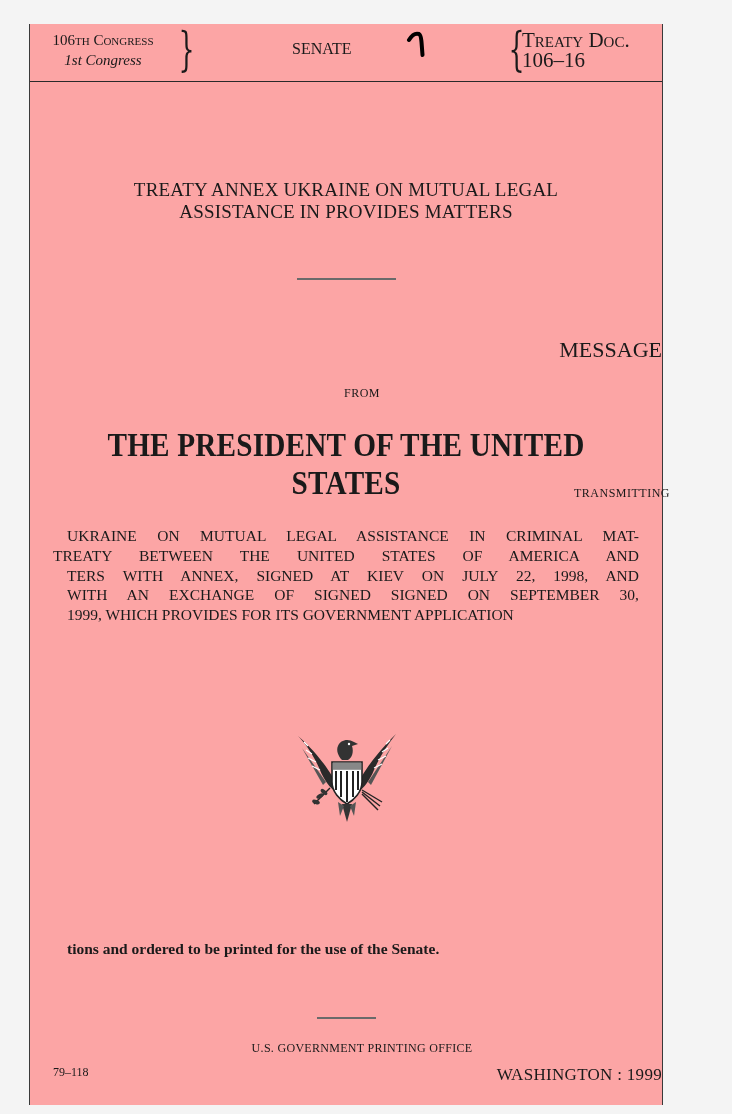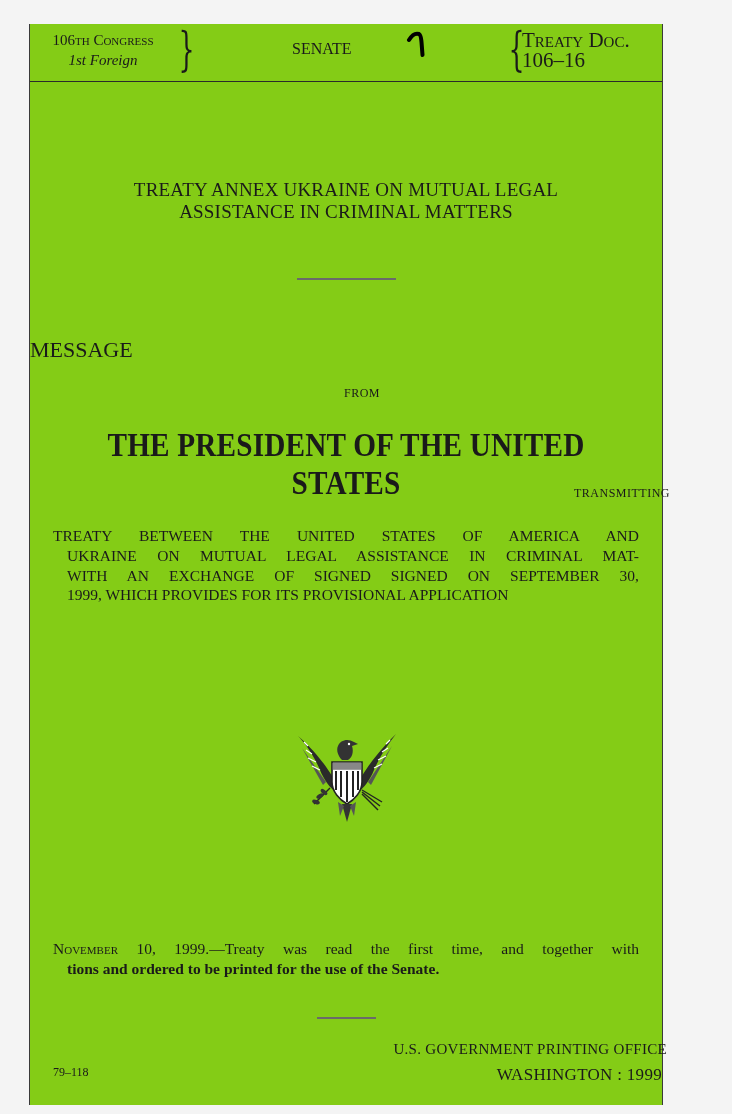--- a/index.html
+++ b/index.html
@@ -8,21 +8,21 @@
     background: #f4f4f4;
     position: relative;
     overflow: hidden;
     font-family: "Liberation Serif", "DejaVu Serif", serif;
     color: #1a1a1a;
   }
   .page {
     position: absolute;
     left: 29px; top: 24px;
     width: 632px; height: 1081px;
-    background: #84cc16;
+    background: #fca5a5;
     border-left: 1.5px solid #3a3a3a;
     border-right: 1.5px solid #3a3a3a;
   }
   .header {
     position: absolute; left: 0; top: 0; width: 632px; height: 57px;
     border-bottom: 1.5px solid #2a2a2a;
   }
   .hdr-left {
     position: absolute; left: 6px; top: 6px; width: 134px;
     text-align: center; font-size: 15px; line-height: 20px;
@@ -47,21 +47,21 @@
   }
   .title {
     position: absolute; left: 0; top: 155px; width: 632px;
     text-align: center; font-size: 19px; line-height: 22px; letter-spacing: 0.2px;
   }
   .rule {
     position: absolute; height: 1.5px; background: #6a6a6a;
   }
   .message {
     position: absolute; left: 0; top: 313px; width: 632px;
-    text-align: left; font-size: 22px;
+    text-align: right; font-size: 22px;
   }
   .from {
     position: absolute; left: 16px; top: 362px; width: 632px;
     text-align: center; font-size: 12px; letter-spacing: 0.5px;
   }
   .president {
     position: absolute; left: 0; top: 402px; width: 632px;
     text-align: center; font-size: 34px; font-weight: bold;
     font-family: "Liberation Serif", serif;
     transform: scaleX(0.86); transform-origin: center;
@@ -83,70 +83,71 @@
     position: absolute; left: 266px; top: 706px; width: 102px; height: 96px;
   }
   .note {
     position: absolute; left: 23px; top: 915px; width: 586px;
     font-size: 15.5px; line-height: 20px;
   }
   .note .line { display: block; text-align-last: justify; white-space: nowrap; }
   .note .line.indent { padding-left: 14px; }
   .note .line.last { text-align-last: left; font-weight: bold; }
   .gpo {
-    position: absolute; left: 5px; top: 1017px; width: 632px;
-    text-align: right; font-size: 15px; letter-spacing: 0.3px;
+    position: absolute; left: 16px; top: 1017px; width: 632px;
+    text-align: center; font-size: 12px; letter-spacing: 0.3px;
   }
   .washington {
     position: absolute; left: 0; top: 1041px; width: 632px;
     text-align: right; font-size: 17px; letter-spacing: 0.3px;
   }
   .jacket {
     position: absolute; left: 23px; top: 1041px; font-size: 12px; font-family: Liberation Serif, serif;
   }
 </style>
 </head>
 <body>
 
 <div class="page">
 
   <div class="header">
     <div class="hdr-left">
       <div class="sc">106th Congress</div>
-      <div class="ital">1st Foreign</div>
+      <div class="ital">1st Congress</div>
     </div>
     <div class="brace right">}</div>
     <div class="hdr-center">SENATE</div>
     <svg class="handmark" viewBox="0 0 22 28">
       <path d="M3 10 C6 5, 10 3, 13 4 C15 5, 15 8, 15.5 12 L16.5 25" fill="none" stroke="#000" stroke-width="4" stroke-linecap="round" stroke-linejoin="round"></path>
     </svg>
     <div class="brace left">{</div>
     <div class="hdr-right">
       <div class="sc">Treaty Doc.</div>
       <div>106–16</div>
     </div>
   </div>
 
   <div class="title">
     <div>TREATY ANNEX UKRAINE ON MUTUAL LEGAL</div>
-    <div>ASSISTANCE IN CRIMINAL MATTERS</div>
+    <div>ASSISTANCE IN PROVIDES MATTERS</div>
   </div>
 
   <div class="rule" style="left:267px; top:254px; width:99px;"></div>
 
   <div class="message">MESSAGE</div>
   <div class="from">FROM</div>
   <div class="president">THE PRESIDENT OF THE UNITED STATES</div>
   <div class="transmitting">TRANSMITTING</div>
 
   <div class="treaty-desc">
+    <span class="line indent">UKRAINE ON MUTUAL LEGAL ASSISTANCE IN CRIMINAL MAT-</span>
     <span class="line">TREATY BETWEEN THE UNITED STATES OF AMERICA AND</span>
-    <span class="line indent">UKRAINE ON MUTUAL LEGAL ASSISTANCE IN CRIMINAL MAT-</span>
+    <span class="line indent">TERS WITH ANNEX, SIGNED AT KIEV ON JULY 22, 1998, AND</span>
     <span class="line indent">WITH AN EXCHANGE OF SIGNED SIGNED ON SEPTEMBER 30,</span>
-    <span class="line indent last">1999, WHICH PROVIDES FOR ITS PROVISIONAL APPLICATION</span>
+    <span class="line indent last">1999, WHICH PROVIDES FOR ITS GOVERNMENT APPLICATION</span>
   </div>
 
   <svg class="seal" viewBox="0 0 102 96">
 
     <g fill="#2a2a2a">
       <path d="M2 6 C10 14, 18 26, 24 40 C28 50, 34 58, 40 62 L36 46 C30 36, 20 22, 2 6 Z"></path>
       <path d="M6 18 L30 52 L27 55 Z" fill="#555"></path>
       <path d="M8 12 L12 16 M10 20 L16 24 M12 28 L20 32 M16 36 L24 40" stroke="#fff" stroke-width="1.2"></path>
     </g>
 
@@ -179,21 +180,20 @@
       <line x1="66" y1="64" x2="82" y2="80"></line>
       <line x1="66" y1="60" x2="86" y2="72"></line>
     </g>
 
     <path d="M46 74 L51 92 L56 74 Z" fill="#333"></path>
     <path d="M42 72 L44 86 L48 76 Z" fill="#555"></path>
     <path d="M60 72 L58 86 L54 76 Z" fill="#555"></path>
   </svg>
 
   <div class="note">
-    <span class="line"><span class="sc">November 10, 1999.</span><span>—Treaty was read the first time, and together with</span></span>
     <span class="line indent last">tions and ordered to be printed for the use of the Senate.</span>
   </div>
 
   <div class="rule" style="left:287px; top:993px; width:59px;"></div>
 
   <div class="gpo">U.S. GOVERNMENT PRINTING OFFICE</div>
   <div class="jacket">79–118</div>
   <div class="washington">WASHINGTON : 1999</div>
 </div>
 

